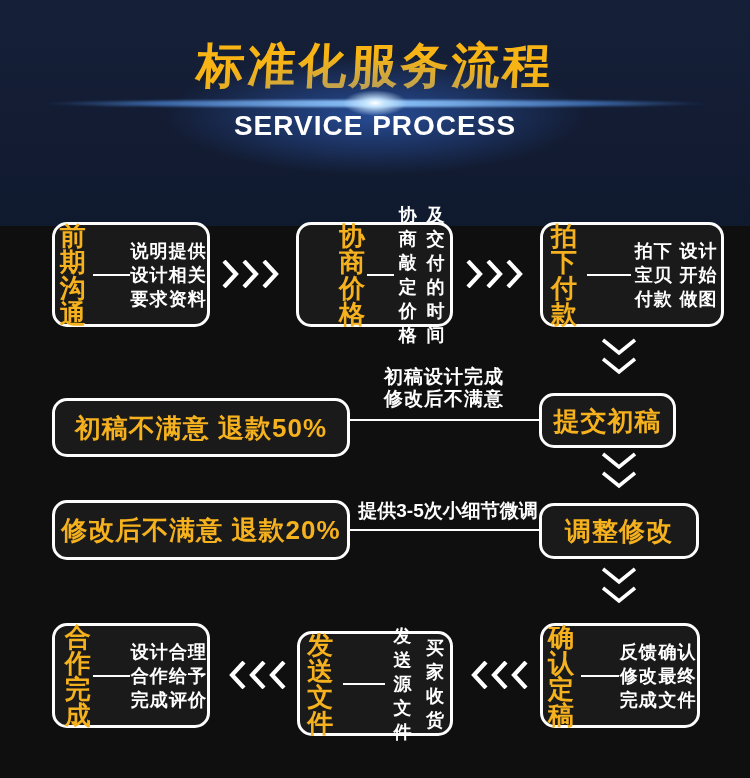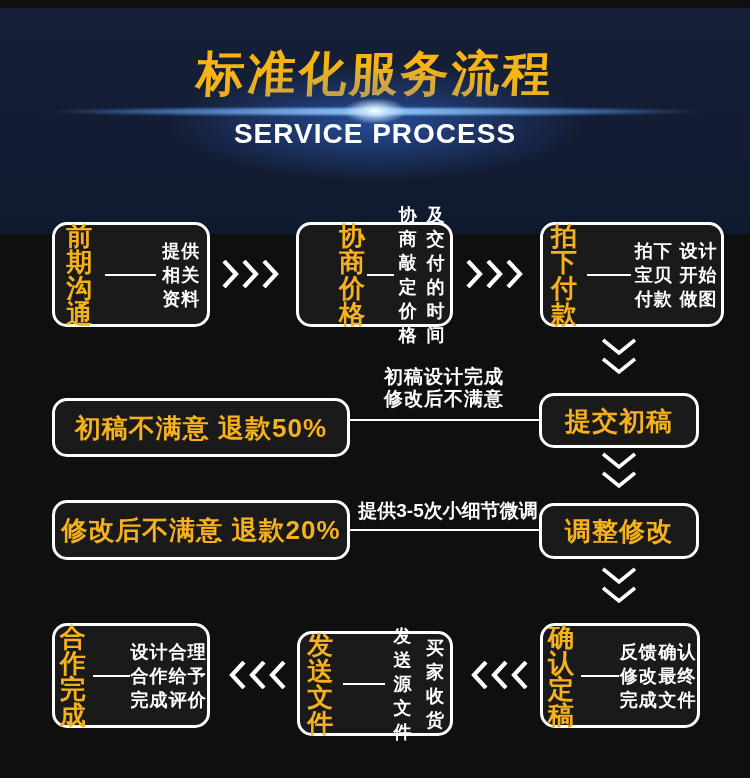--- a/index.html
+++ b/index.html
@@ -5,21 +5,20 @@
   html,body{margin:0;padding:0;background:#0e0e0e;}
   .canvas{
     position:relative;width:750px;height:778px;overflow:hidden;
     background:#0f0f0f;font-family:"Liberation Sans","DejaVu Sans",sans-serif;
     -webkit-font-smoothing:antialiased;
   }
   
   .header{
     position:absolute;top:0;left:0;width:750px;height:226px;
     background:linear-gradient(180deg,#152038 0%,#131c33 55%,#101a2e 100%);
-    margin-top:8px;
   }
   .banner-title{
     position:absolute;top:34px;left:0;width:100%;text-align:center;
     font-size:48px;font-weight:bold;color:#f7b414;letter-spacing:3px;
     transform:skewX(-3deg);
   }
   .beam-glow{
     position:absolute;top:55px;left:165px;width:420px;height:120px;
     background:radial-gradient(closest-side,rgba(55,115,230,.55),rgba(55,115,230,0));
   }
@@ -49,24 +48,24 @@
   .psep{width:112px;height:2px;background:#fdfdfd;margin:8px 0 7px 0;}
   .pline{font-size:18px;font-weight:bold;color:#ffffff;line-height:24px;letter-spacing:1px;}
   .gold-label{font-size:26px;font-weight:bold;color:#f5b11e;letter-spacing:1px;line-height:1;}
   
   .r1{top:222px;height:105px;}
   .b1{left:52px;width:158px;}
   .b2{left:296px;width:157px;padding-left:40px;}
   .b3{left:540px;width:184px;}
   .wide2{left:52px;top:390px;width:298px;height:59px;margin-top:8px;}
   .wide3{left:52px;top:500px;width:298px;height:60px;}
-  .stage2{left:539px;top:393px;width:160px;height:55px;text-align:right;}
+  .stage2{left:539px;top:393px;width:137px;height:55px;text-align:right;}
   .stage3{left:539px;top:503px;width:160px;height:56px;}
   .r4{top:623px;height:105px;}
-  .c1{left:52px;width:158px;}
+  .c1{left:52px;width:158px;text-align:right;}
   .c2{left:297px;width:156px;margin-top:8px;}
   .c3{left:540px;width:160px;}
   
   .hline{position:absolute;height:2px;background:#fdfdfd;}
   .hline.l2{left:349px;top:419px;width:191px;}
   .hline.l3{left:349px;top:529px;width:191px;}
   .note{position:absolute;color:#ffffff;font-weight:bold;text-align:center;}
   .note2{left:380px;top:366px;width:128px;font-size:19px;line-height:22px;letter-spacing:1px;}
   .note3{left:352px;top:500px;width:192px;font-size:19px;line-height:22px;}
   .arrow{position:absolute;}
@@ -80,20 +79,21 @@
     <div class="banner-title">标准化服务流程</div>
     <div class="beam-glow"></div>
     <div class="beam"></div>
     <div class="beam-core"></div>
     <div class="banner-subtitle">SERVICE PROCESS</div>
   </div>
 
   <div class="pbox r1 b1">
     <div class="ptitle">前期沟通</div>
     <div class="psep"></div>
+    <div class="pline">说明设计要求</div>
     <div class="pline">提供相关资料</div>
   </div>
   <div class="pbox r1 b2">
     <div class="ptitle">协商价格</div>
     <div class="psep"></div>
     <div class="pline">协商敲定价格</div>
     <div class="pline">及交付的时间</div>
   </div>
   <div class="pbox r1 b3">
     <div class="ptitle">拍下付款</div>

